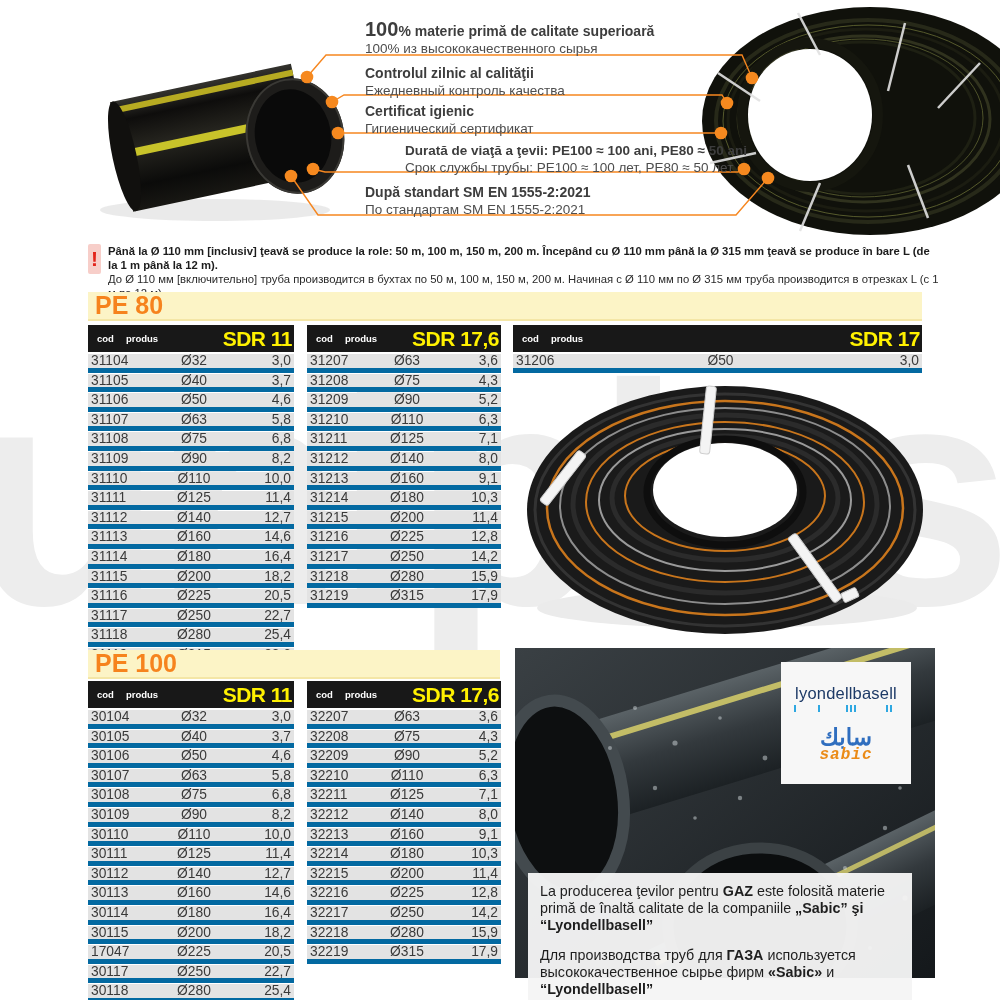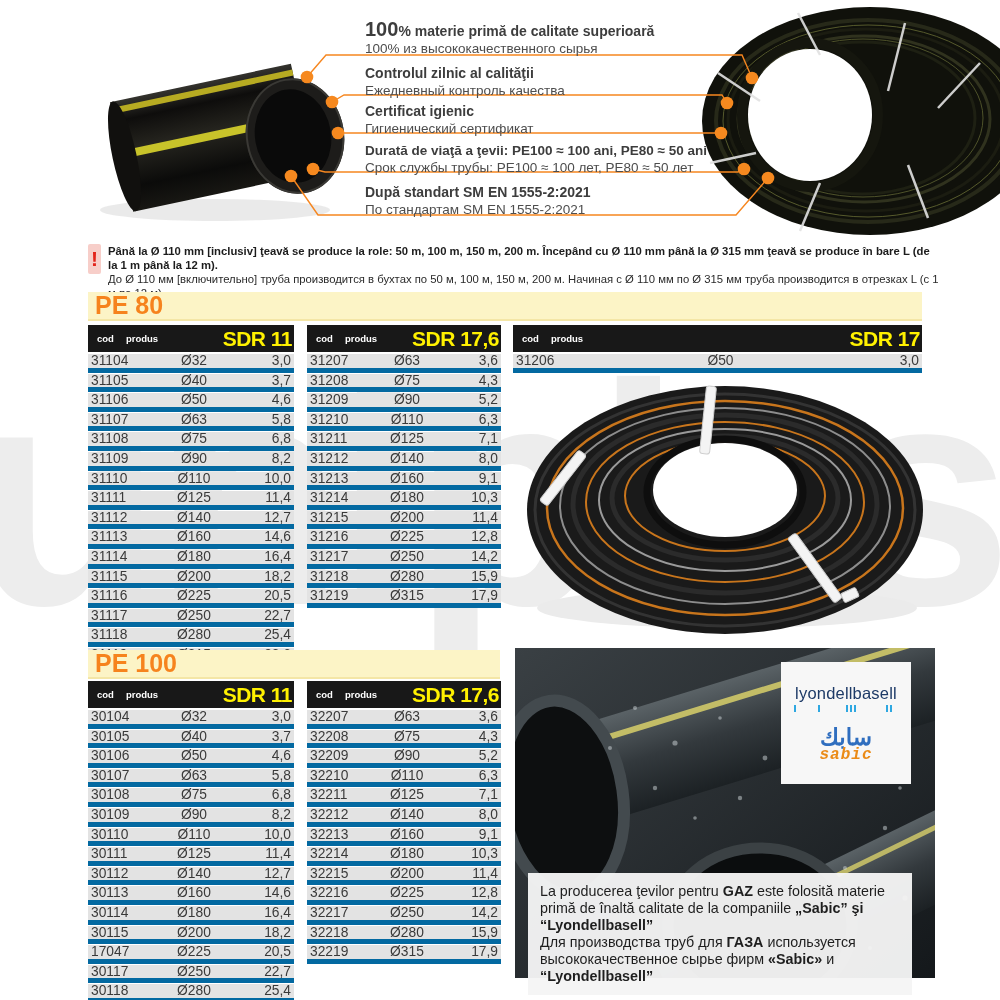--- a/index.html
+++ b/index.html
@@ -50,21 +50,21 @@
   .lyb{color:#1d3a67;font-size:16.5px;letter-spacing:0.2px;}
   .ticks{display:flex;width:104px;margin-top:2px;height:8px;align-items:flex-start;}
   .ticks i{display:block;width:2px;height:7px;background:#2FA8E1;margin-right:2px;}
   .ticks .gap1{margin-right:22px;}.ticks .gap2{margin-right:26px;}.ticks .gap3{margin-right:30px;}
   .sabic-ar{color:#2F6EBF;font-size:23px;line-height:22px;margin-top:13px;font-weight:700;}
   .sabic-lat{color:#EB8B17;font-size:16px;font-style:italic;font-weight:700;
         font-family:Liberation Mono, monospace;letter-spacing:1px;line-height:14px;}
   .photo-text{position:absolute;left:13px;top:225px;width:360px;background:rgba(245,245,245,0.96);
         padding:10px 12px;font-size:14.3px;line-height:17px;color:#1e1e1e;}
   .photo-text p{margin:0;}
-  .photo-text p+p{margin-top:0;}
+  .photo-text p+p{margin-top:13px;}
 </style>
 </head>
 <body>
 
 <div class="page">
 
   <div class="watermark">uniplast</div>
 
   <div class="layer hero">
 
@@ -138,21 +138,21 @@
       <div class="ru">100% из высококачественного сырья</div>
     </div>
     <div class="feat" style="top:66px;">
       <div class="ro">Controlul zilnic al calităţii</div>
       <div class="ru">Ежедневный контроль качества</div>
     </div>
     <div class="feat" style="top:104px;">
       <div class="ro">Certificat igienic</div>
       <div class="ru">Гигиенический сертификат</div>
     </div>
-    <div class="feat" style="top:143px;">
+    <div class="feat" style="top:143px;margin-left:40px;">
       <div class="ro" style="font-size:13.5px">Durată de viaţă a ţevii: PE100 ≈ 100 ani, PE80 ≈ 50 ani</div>
       <div class="ru">Срок службы трубы: PE100 ≈ 100 лет, PE80 ≈ 50 лет</div>
     </div>
     <div class="feat" style="top:185px;">
       <div class="ro">După standart SM EN 1555-2:2021</div>
       <div class="ru">По стандартам SM EN 1555-2:2021</div>
     </div>
   </div>
 
   <div class="layer note">

